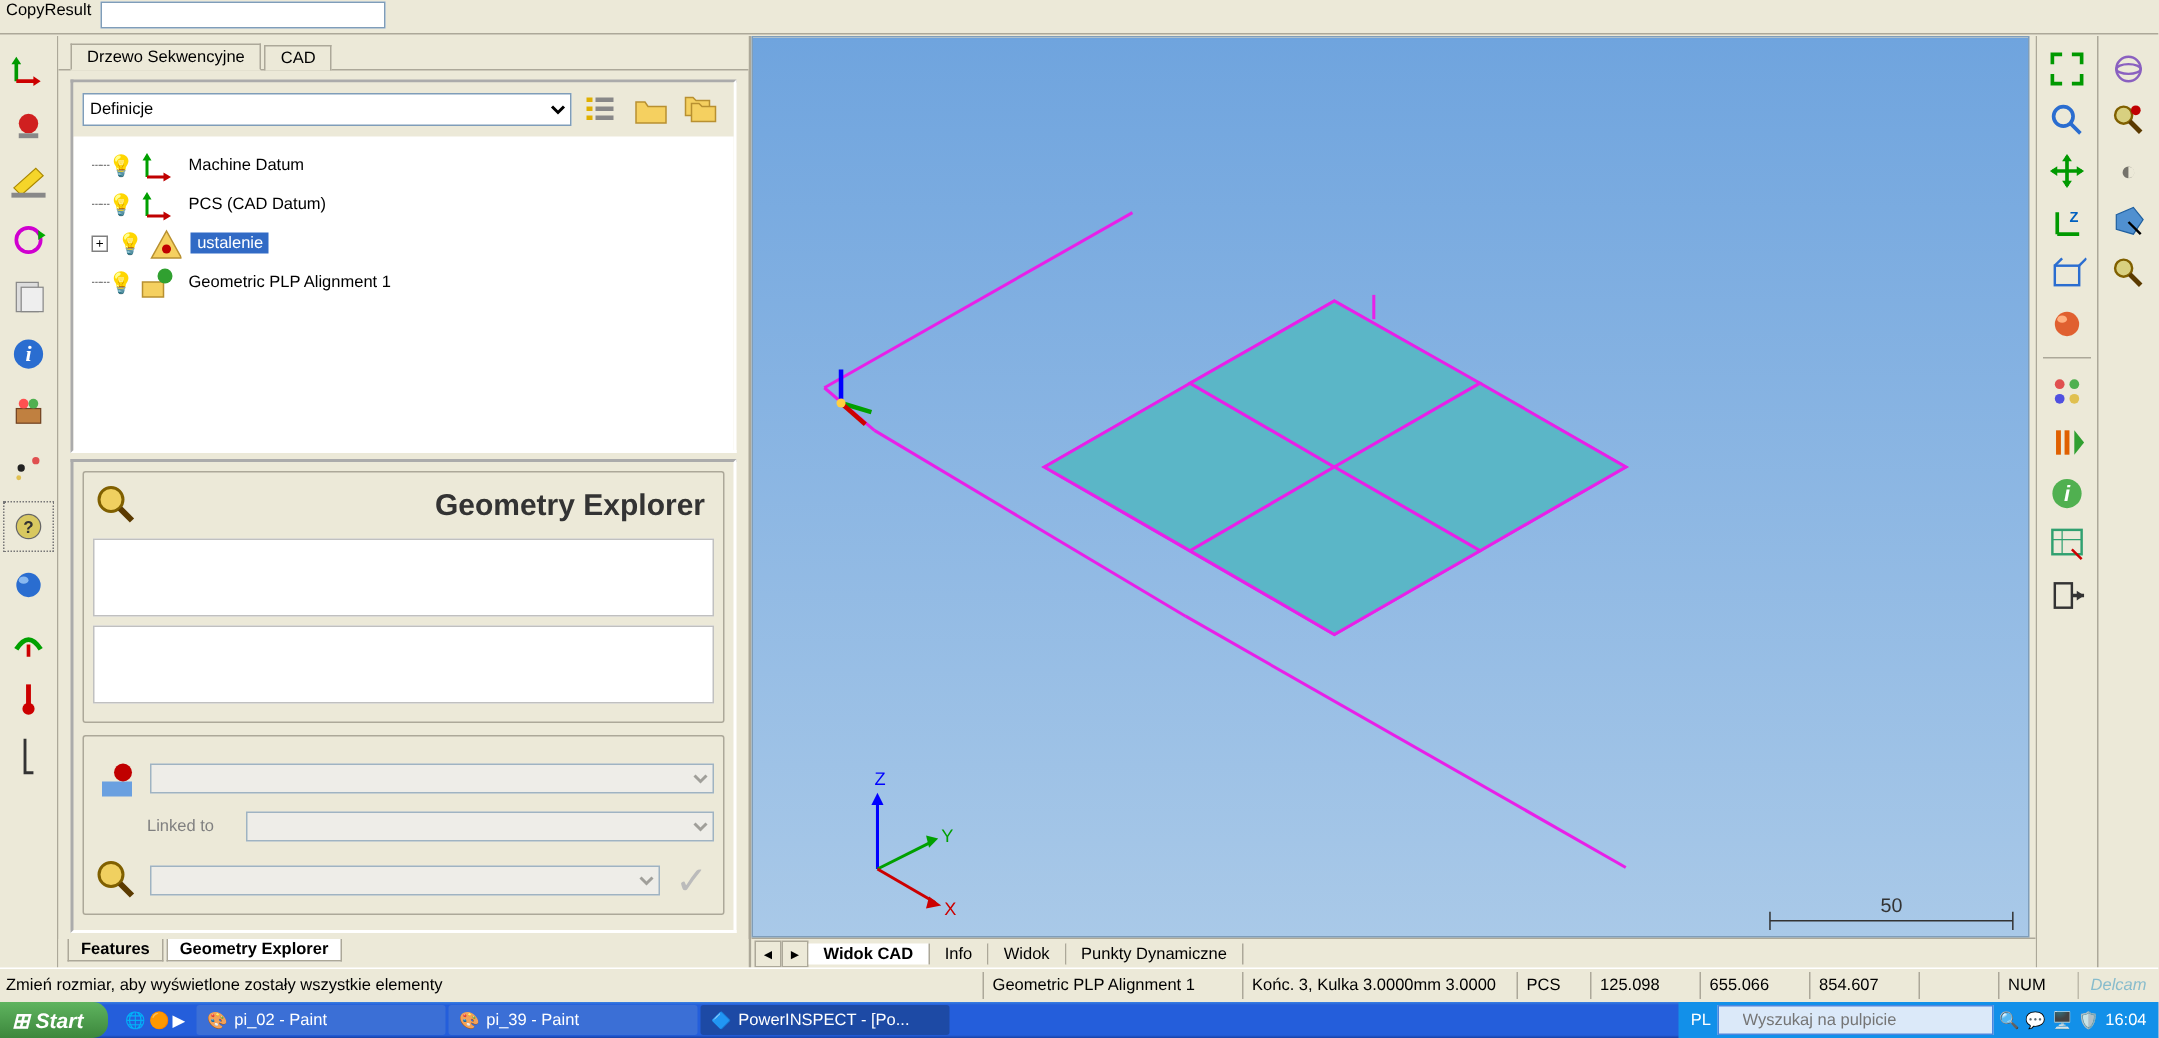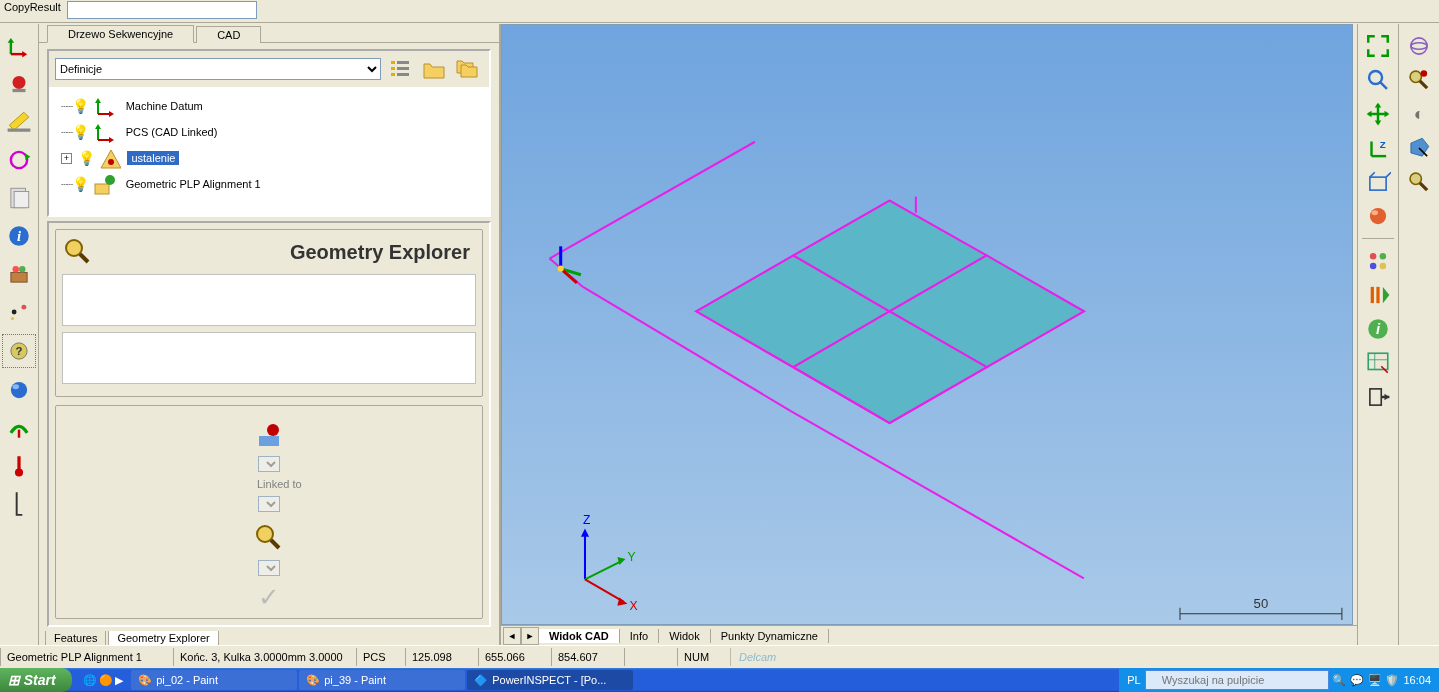--- a/index.html
+++ b/index.html
@@ -71,21 +71,21 @@
   }
   .tab-strip {
     height: 22px;
     display: flex;
     align-items: flex-end;
     padding-left: 8px;
     background: #ece9d8;
     border-bottom: 1px solid #aca899;
   }
   .tab {
-    padding: 2px 20px;
+    padding: 2px 10px;
     border: 1px solid #aca899;
     border-bottom: none;
     background: #ece9d8;
     margin-right: 2px;
     font-size: 11px;
     cursor: pointer;
     position: relative;
     top: 1px;
   }
   .tab.active {
@@ -207,37 +207,37 @@
     border: 1px solid #c0c0c0;
     height: 50px;
     background: #fff;
     margin-bottom: 6px;
   }
   .geo-bottom {
     display: flex;
     align-items: center;
     gap: 6px;
     margin-top: 6px;
-    flex-direction: column;
   }
   .geo-bottom select {
     flex: 1;
     height: 20px;
     border: 1px solid #7f9db9;
     background: #f0f0f0;
     font-size: 11px;
     color: #808080;
   }
 
   .bottom-tabs {
     height: 20px;
     display: flex;
     align-items: flex-start;
     padding-left: 6px;
     background: #ece9d8;
+    font-weight: bold;
   }
   .bottom-tab {
     padding: 1px 8px;
     border: 1px solid #aca899;
     border-top: none;
     font-size: 11px;
     cursor: pointer;
     background: #ece9d8;
     margin-right: 2px;
   }
@@ -544,21 +544,21 @@
           <span class="tree-node-line">┄┄</span>
           <span class="bulb">💡</span>
           <span class="tree-icon">
             <svg width="24" height="24">
                 <line x1="6" y1="20" x2="6" y2="6" stroke="#00a000" stroke-width="2"></line>
                 <line x1="6" y1="20" x2="20" y2="20" stroke="#c00000" stroke-width="2"></line>
                 <polygon points="6,4 3,9 9,9" fill="#00a000"></polygon>
                 <polygon points="22,20 17,17 17,23" fill="#c00000"></polygon>
               </svg>
           </span>
-          <span class="tree-label">PCS (CAD Linked)</span>
+          <span class="tree-label">PCS (CAD Datum)</span>
         </div>
         <div class="tree-row">
           <span class="plus-box">+</span>
           <span class="bulb">💡</span>
           <span class="tree-icon">
             <svg width="24" height="24">
                 <polygon points="4,22 14,4 24,22" fill="#f5d060" stroke="#b89030"></polygon>
                 <circle cx="14" cy="16" r="3" fill="#c00000"></circle>
               </svg>
           </span>
@@ -803,20 +803,21 @@
     <div class="tool-btn">
         <svg viewBox="0 0 32 32">
           <circle cx="12" cy="12" r="7" fill="#d8d080" stroke="#806000" stroke-width="2"></circle>
           <line x1="17" y1="17" x2="26" y2="26" stroke="#5b3a00" stroke-width="4"></line>
         </svg>
       </div>
   </div>
 </div>
 
 <div class="statusbar">
+  <div class="status-hint">Zmień rozmiar, aby wyświetlone zostały wszystkie elementy</div>
   <div class="status-cell" style="width:160px;">Geometric PLP Alignment 1</div>
   <div class="status-cell" style="width:170px;">Końc. 3, Kulka 3.0000mm 3.0000</div>
   <div class="status-cell" style="width:36px;">PCS</div>
   <div class="status-cell" style="width:60px;text-align:right;">125.098</div>
   <div class="status-cell" style="width:60px;text-align:right;">655.066</div>
   <div class="status-cell" style="width:60px;text-align:right;">854.607</div>
   <div class="status-cell" style="width:40px;"></div>
   <div class="status-cell" style="width:40px;">NUM</div>
   <div class="status-cell brand-logo">Delcam</div>
 </div>

